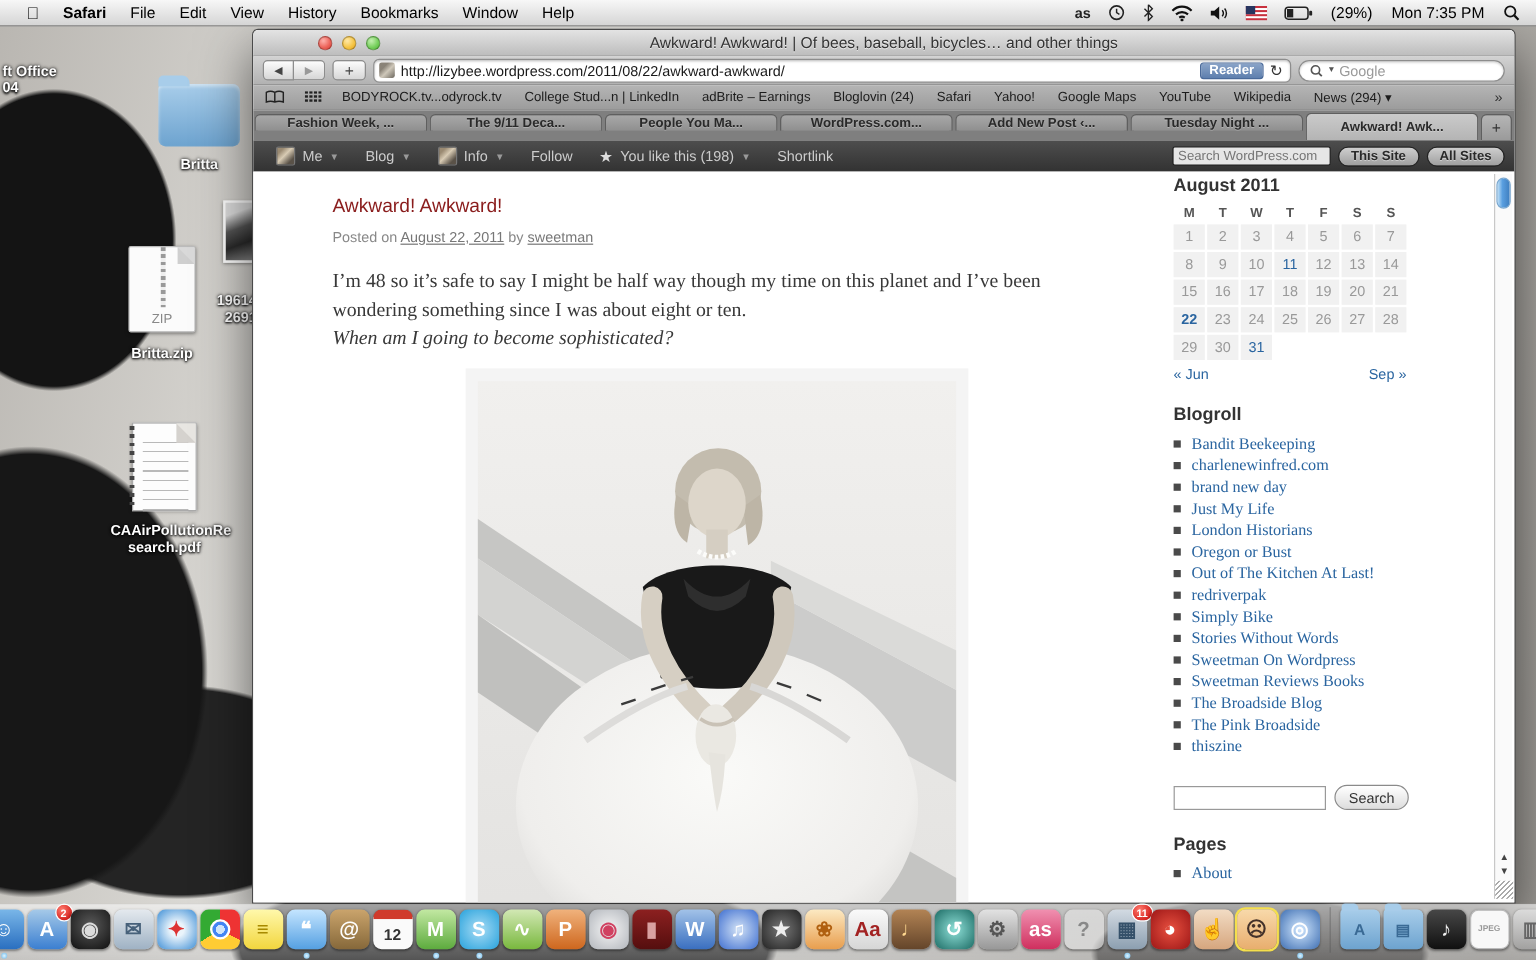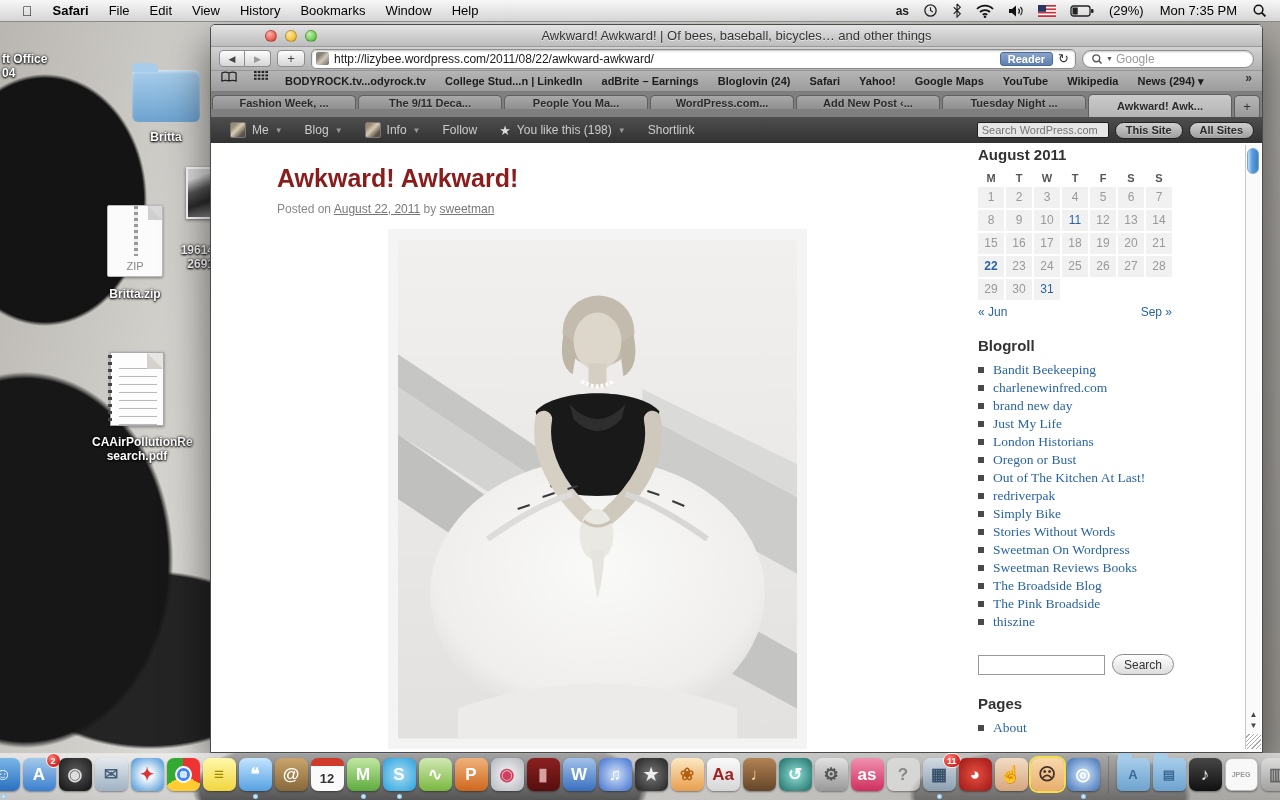--- a/index.html
+++ b/index.html
@@ -63,21 +63,21 @@
   .reader { background:linear-gradient(#8aa4c8,#5e7fae); color:#fff; font-size:11px; font-weight:bold;
     border:1px solid #4a6a9a; border-radius:3px; padding:0 7px; height:14px; line-height:13px; }
   .refresh { font-size:13px; color:#333; padding-right:2px; }
   .gsearch { width:172px; height:18px; background:#fff; border:1px solid #8d8d8d; border-radius:10px;
     display:flex; align-items:center; gap:3px; padding:0 8px; box-shadow:inset 0 1px 2px rgba(0,0,0,.2); }
   .gsearch .ph { color:#9a9a9a; font-size:12px; }
   .caret-sm { font-size:7px; color:#555; }
 
   .bookmarksbar { position:absolute; top:46px; left:0; right:0; height:21px;
     background:linear-gradient(#b5b5b5,#9c9c9c); border-bottom:1px solid #7d7d7d;
-    display:flex; gap:17px; padding:0 10px; font-size:11px; font-weight:bold; color:#1c1c1c; }
+    display:flex; align-items:center; gap:17px; padding:0 10px; font-size:11px; font-weight:normal; color:#1c1c1c; }
   .bmicon svg{ display:block; }
   .bmlist { display:flex; gap:19px; align-items:center; }
   .bm { white-space:nowrap; }
   .bm-over { margin-left:auto; font-size:12px; color:#333; }
 
   .tabbar { position:absolute; top:67px; left:0; right:0; height:25px; background:#7f7f7f;
     display:flex; align-items:flex-end; padding:0; }
   .tabs { display:flex; flex:1; height:25px; }
   .tab { flex:1; margin:3px 1px 0 1px; height:14px; border:1px solid #5f5f5f; border-bottom:none;
     border-radius:5px 5px 0 0; background:linear-gradient(#a8a8a8,#8f8f8f);
@@ -100,21 +100,21 @@
   .wpright { margin-left:auto; display:flex; align-items:center; gap:6px; }
   .wpsearch { width:132px; height:16px; background:#e6e6e6; border:1px solid #1f1f1f; border-radius:2px;
     font-size:11px; color:#666; padding:0 4px; font-family:"Liberation Sans",sans-serif; }
   .pill { height:17px; border-radius:9px; border:1px solid #222; padding:0 10px; font-size:11px; font-weight:bold;
     color:#2a2a2a; background:linear-gradient(#cfcfcf,#9e9e9e); display:flex; align-items:center;
     text-shadow:0 1px 0 rgba(255,255,255,.4); }
 
   
   .content { position:absolute; top:118px; left:0; right:0; bottom:0; background:#fff; overflow:hidden; }
   .main { position:absolute; left:66px; top:0; width:650px; }
-  .post-title { margin-top:21px; font-size:25px; font-weight:bold; color:#8a1c1c; letter-spacing:0; }
+  .post-title { margin-top:21px; font-size:16px; font-weight:normal; color:#8a1c1c; letter-spacing:0; }
   .post-meta { margin-top:9px; font-size:12px; color:#888; }
   .post-meta a { color:#777; text-decoration:underline; }
   .post-body { margin-top:17px; font-family:"Liberation Serif",serif; font-size:16.5px; line-height:24px; color:#383838; width:640px; }
   .post-body .ital { font-style:italic; }
   .photo-frame { margin-top:13px; margin-left:111px; width:419px; height:520px; background:#f4f4f4; padding:10px; }
   .photo-frame svg { display:block; }
 
   
   .sidebar { position:absolute; left:767px; top:3px; width:272px; }
   .w-title { font-size:15px; font-weight:bold; color:#333; }
@@ -441,20 +441,24 @@
   </div>
 
   <div class="content">
     <div class="main">
       <div class="post-title">Awkward! Awkward!</div>
       <div class="post-meta">
         <span>Posted on</span>
         <a>August 22, 2011</a>
         <span>by</span>
         <a>sweetman</a>
+      </div>
+      <div class="post-body">
+        <div>I’m 48 so it’s safe to say I might be half way though my time on this planet and I’ve been wondering something since I was about eight or ten.</div>
+        <div class="ital">When am I going to become sophisticated?</div>
       </div>
       <div class="photo-frame">
         <svg width="399" height="500" viewBox="0 0 400 500">
           <defs>
             <radialGradient id="skirt" cx="50%" cy="40%" r="70%">
               <stop offset="0%" stop-color="#fafaf8"></stop>
                 <stop offset="70%" stop-color="#efeeec"></stop>
                 <stop offset="100%" stop-color="#d2d1cf"></stop>
             </radialGradient>
             <linearGradient id="wall" x1="0" y1="0" x2="0" y2="1">

